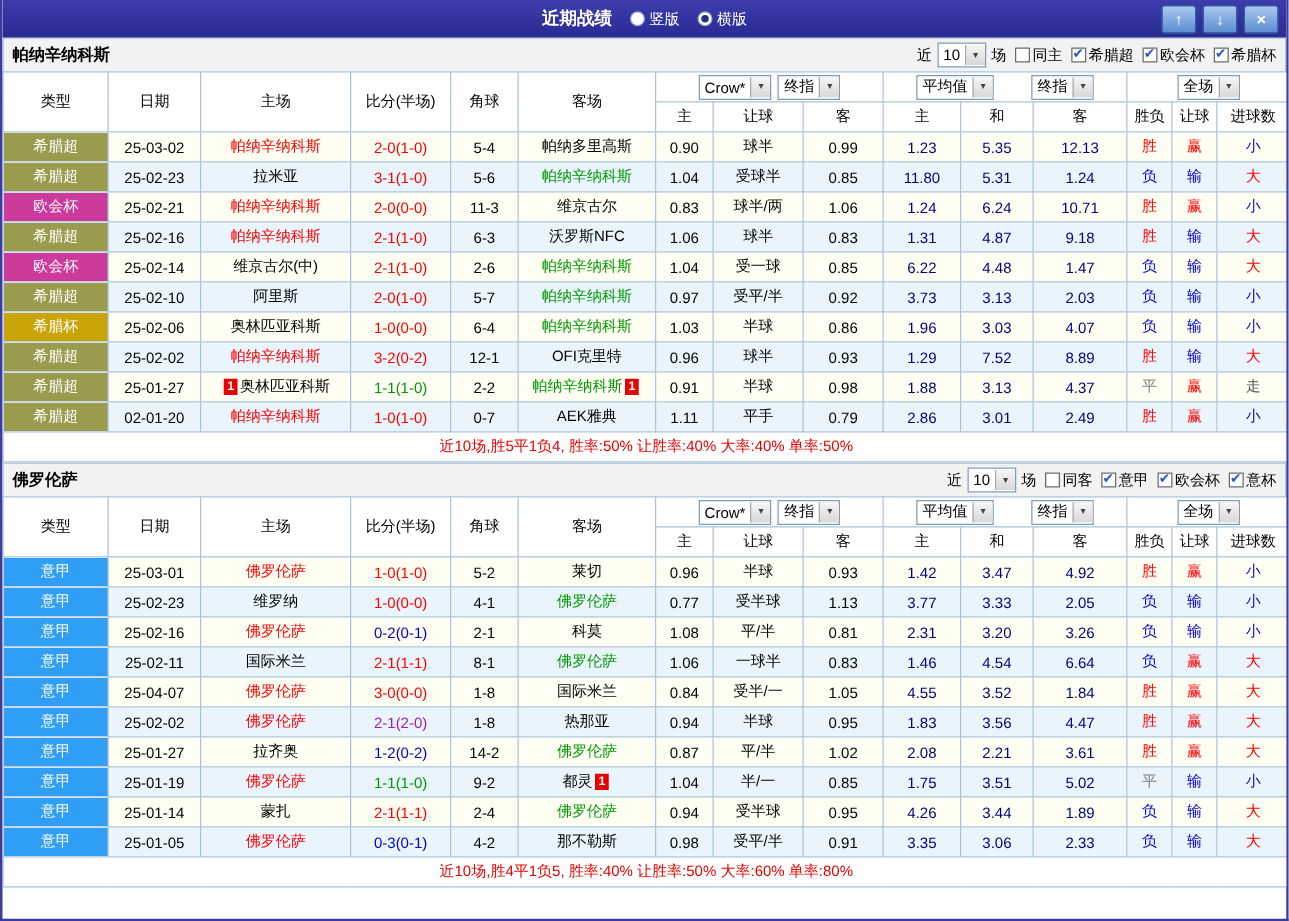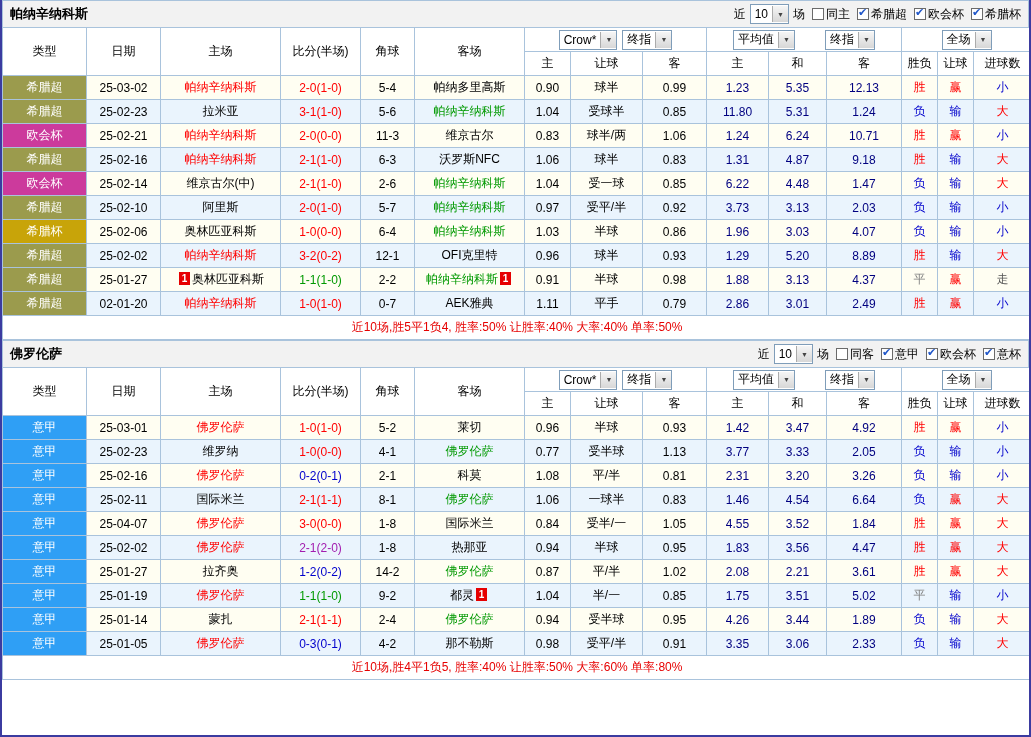--- a/index.html
+++ b/index.html
@@ -36,20 +36,38 @@
   .alt td{background:#eaf4fd;}
   .avg{color:#000080;}
   .summary{color:#e60000;background:#fff;}
   .badge{display:inline-block;background:#e60000;color:#fff;font-size:10px;line-height:13px;min-width:9px;padding:0 1px;margin:0 2px;font-weight:bold;vertical-align:1px;}
 </style>
 </head>
 <body>
 
 <div class="app">
 
+  <div class="titlebar">
+    <div class="tb-center">
+      <span class="tb-title">近期战绩</span>
+      <label class="rdo-group">
+        <span class="rdo"></span>
+        <span>竖版</span>
+      </label>
+      <label class="rdo-group">
+        <span class="rdo on"></span>
+        <span>横版</span>
+      </label>
+    </div>
+    <div class="tb-btns">
+      <span class="tb-btn">↑</span>
+      <span class="tb-btn">↓</span>
+      <span class="tb-btn">×</span>
+    </div>
+  </div>
 
   <div class="section">
     <div class="teambar">
       <span class="team-name">帕纳辛纳科斯</span>
       <div class="filters">
         <span>近</span>
         <span class="select">
             <span>10</span>
             <span class="sel-arr">▼</span>
           </span>
@@ -267,21 +285,21 @@
     <td class="league" style="background: rgb(155, 155, 77);">希腊超</td>
     <td>25-02-02</td>
     <td><span style="color: rgb(255, 0, 0);">帕纳辛纳科斯</span></td>
     <td style="color: rgb(255, 0, 0);">3-2(0-2)</td>
     <td>12-1</td>
     <td><span style="color: rgb(0, 0, 0);">OFI克里特</span></td>
     <td>0.96</td>
     <td>球半</td>
     <td>0.93</td>
     <td class="avg">1.29</td>
-    <td class="avg">5.20</td>
+    <td class="avg">7.52</td>
     <td class="avg">8.89</td>
     <td style="color: rgb(255, 0, 0);">胜</td>
     <td style="color: rgb(0, 0, 204);">输</td>
     <td style="color: rgb(255, 0, 0);">大</td>
   </tr>
           <tr class="base">
     <td class="league" style="background: rgb(155, 155, 77);">希腊超</td>
     <td>25-01-27</td>
     <td><span class="badge">1</span><span style="color: rgb(0, 0, 0);">奥林匹亚科斯</span></td>
     <td style="color: rgb(0, 153, 0);">1-1(1-0)</td>

